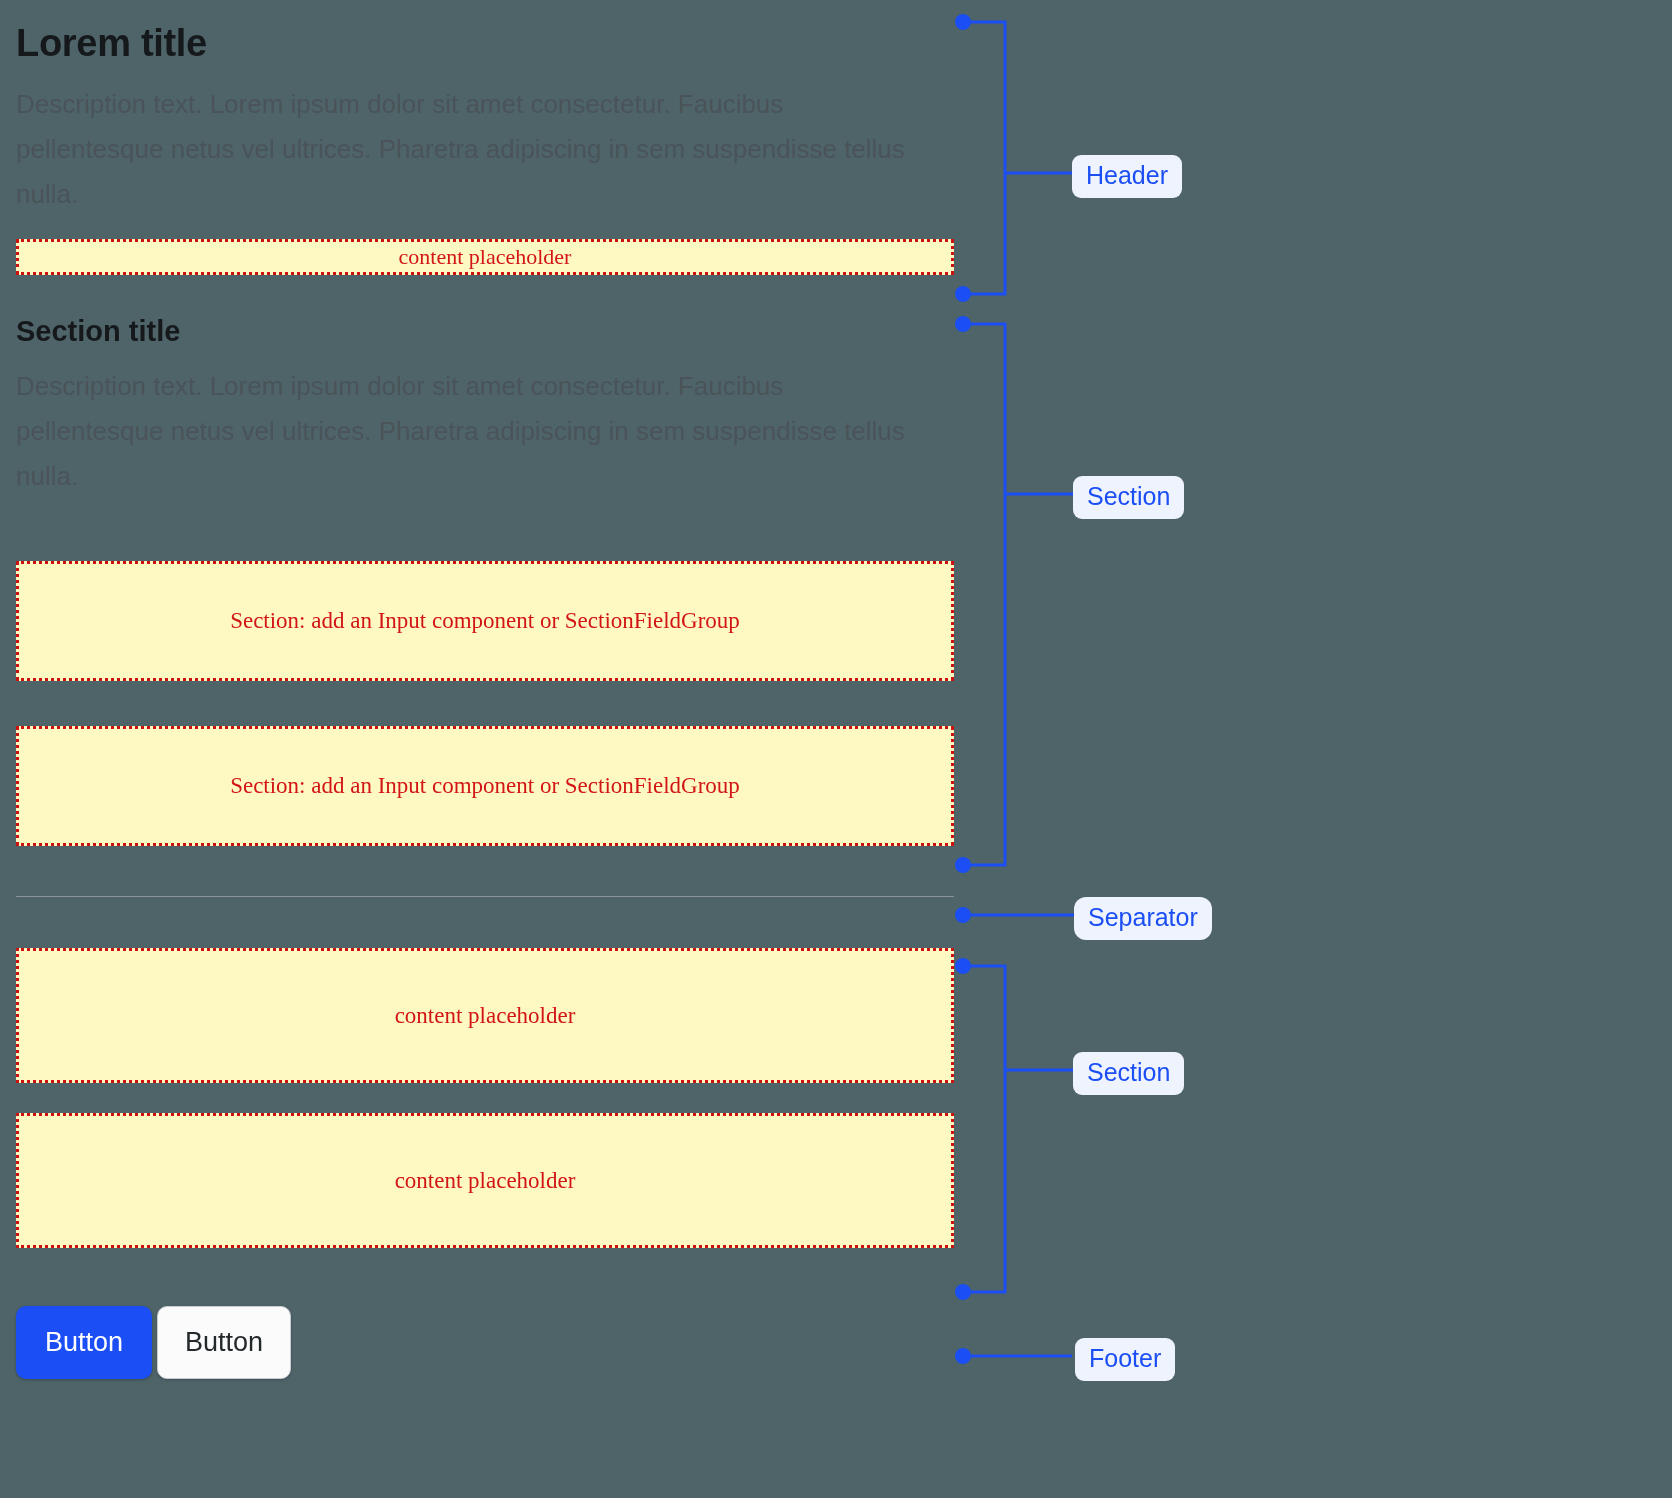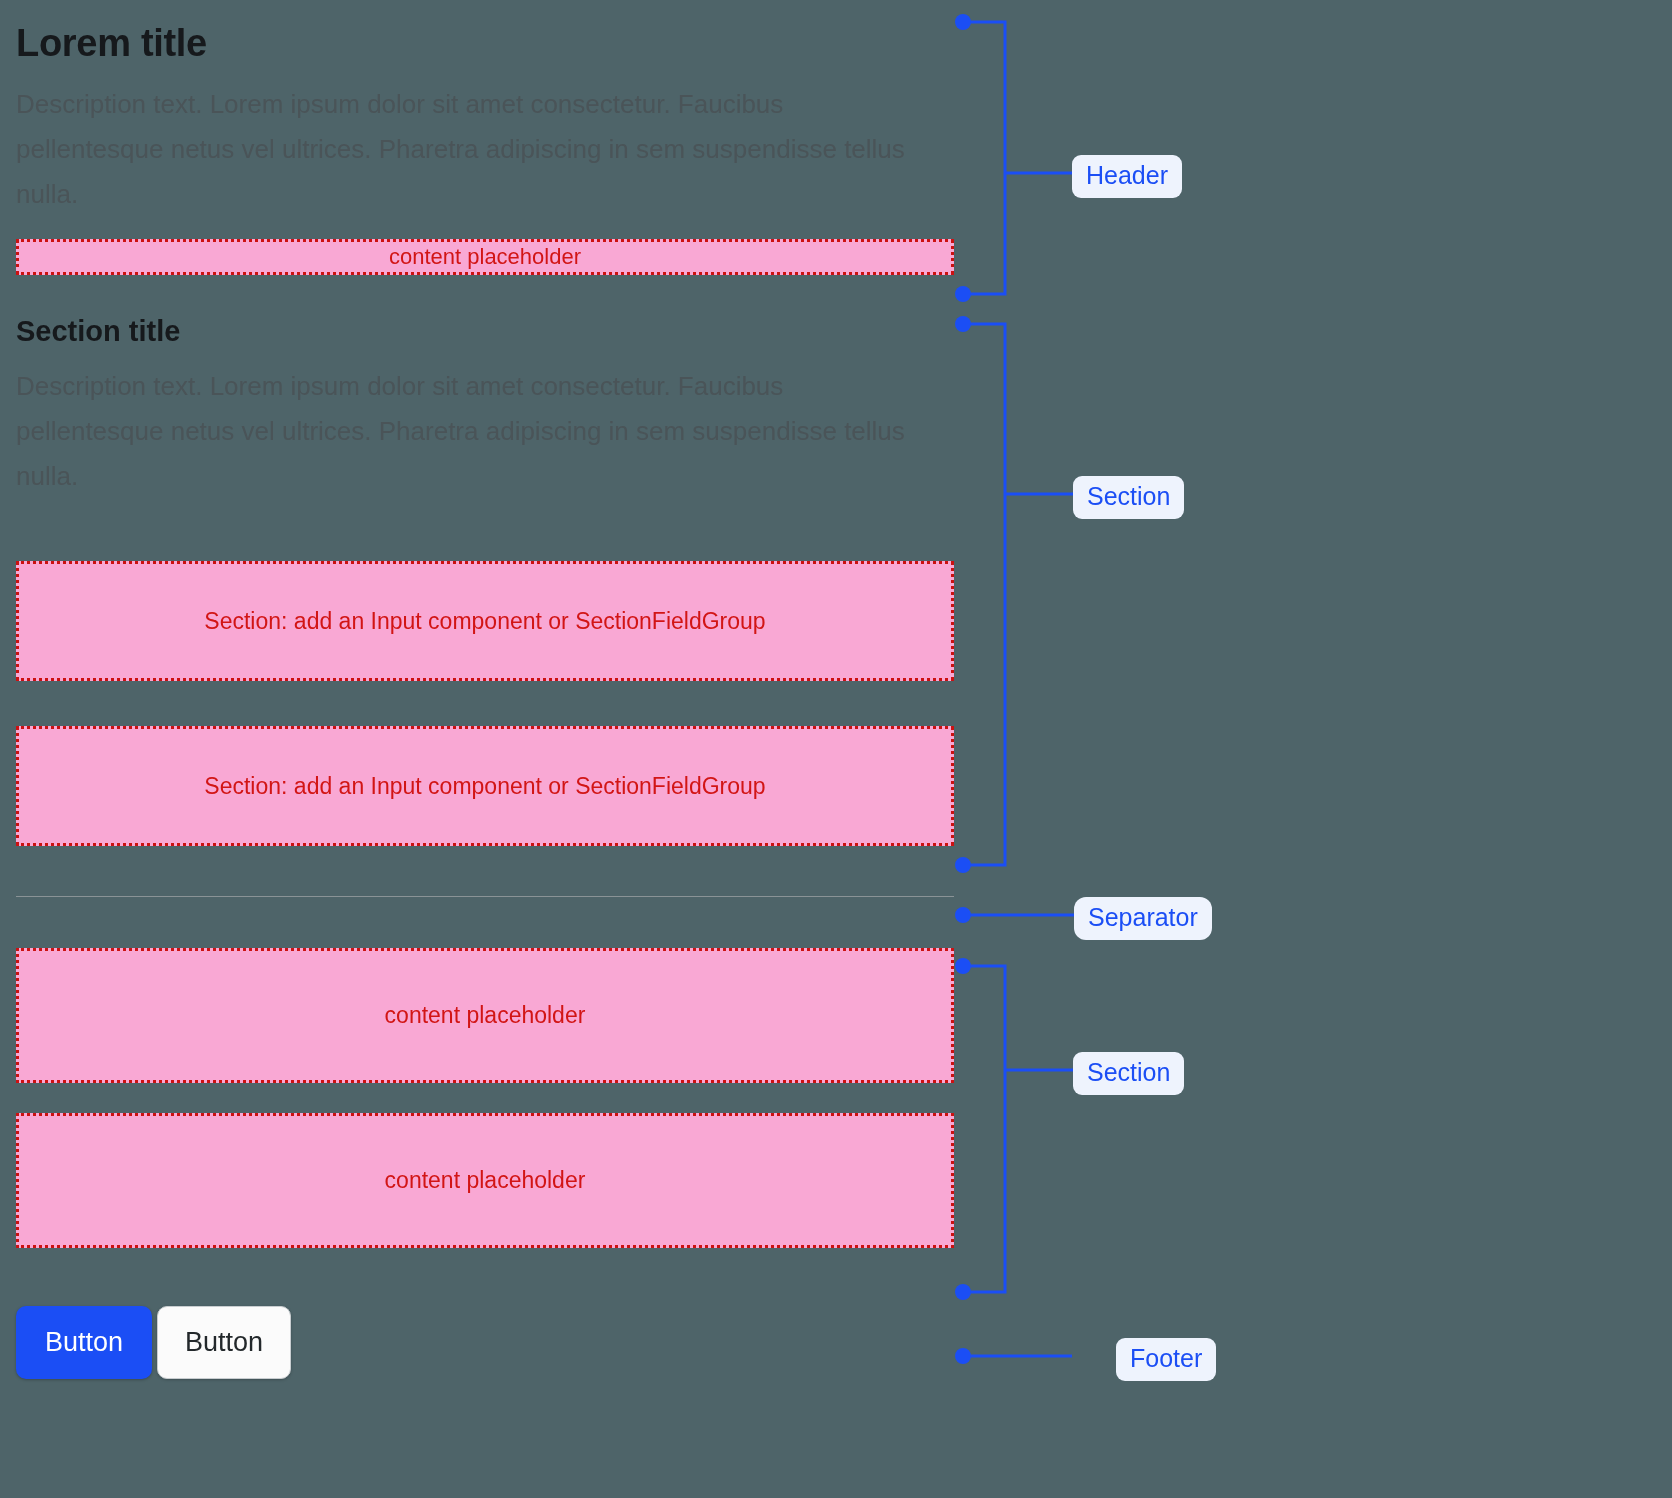--- a/index.html
+++ b/index.html
@@ -40,24 +40,24 @@
 
   .section-title {
     font-size: 29px;
     font-weight: 700;
     color: #16191c;
     line-height: 1.2;
   }
 
   
   .ph {
-    background: #f9a8d4;
+    background: #fef9c3;
     border: 3px dotted #cc1111;
     color: #d21515;
-    font-family: Liberation Sans, sans-serif;
+    font-family: Liberation Serif, serif;
     font-size: 23px;
     display: flex;
     align-items: center;
     justify-content: center;
     text-align: center;
   }
   .ph-thin   { height: 36px; font-size: 22px; }
   .ph-tall   { height: 120px; }
   .ph-medium { height: 135px; }
 
@@ -190,14 +190,14 @@
   </svg>
 
   <div class="badge" style="left:1072px; top:155px;">Header</div>
 
   <div class="badge" style="left:1073px; top:476px;">Section</div>
 
   <div class="badge" style="left:1074px; top:897px;border-radius:12px;">Separator</div>
 
   <div class="badge" style="left:1073px; top:1052px;">Section</div>
 
-  <div class="badge" style="left:1116px; top:1338px;">Footer</div>
+  <div class="badge" style="left:1075px; top:1338px;">Footer</div>
 </div>
 
 </body></html>

